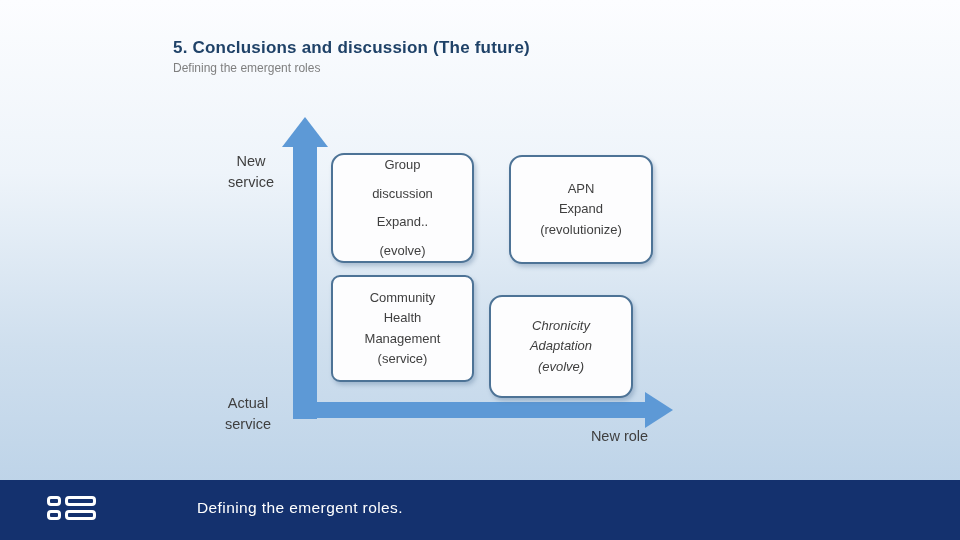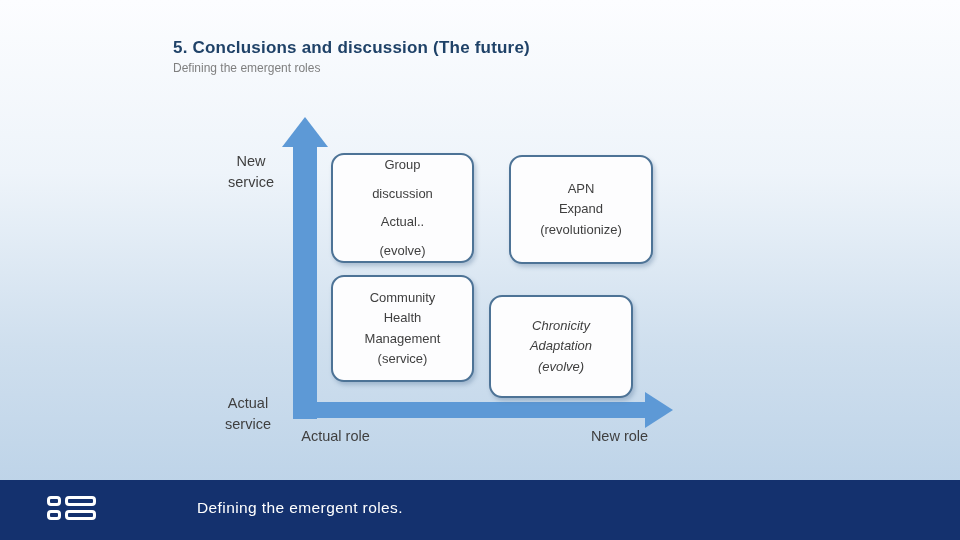--- a/index.html
+++ b/index.html
@@ -44,21 +44,21 @@
   
   .qbox{
     position:absolute; background:var(--color-box_fill);
     border:2px solid var(--color-box_border); border-radius:13px;
     box-shadow:2px 3px 4px rgba(90,120,155,0.38);
     display:flex; flex-direction:column; justify-content:center; align-items:center;
     text-align:center; color:var(--color-box_text); font-size:13px; line-height:20.5px;
   }
   .box-tl{left:331px; top:153px; width:139px; height:106px;justify-content:space-between;}
   .box-tr{left:489px; top:155px; width:140px; height:105px;margin-left:20px;}
-  .box-bl{left:331px; top:275px; width:139px; height:103px;}
+  .box-bl{left:331px; top:275px; width:139px; height:103px;border-radius:9px;}
   .box-br{left:489px; top:295px; width:140px; height:99px;font-style:italic;}
   
   .footer{position:absolute; left:0; bottom:0; width:960px; height:60px; background:var(--color-footer_bg);}
   .footer-text{
     position:absolute; left:197px; top:19px; font-size:15.5px;
     color:var(--color-footer_text); letter-spacing:0.4px; white-space:nowrap;
   }
   .logo{position:absolute; left:47px; top:16px; width:50px; height:25px;}
   .logo span{position:absolute; border:3px solid var(--color-footer_text); border-radius:4px; background:transparent;}
   .logo .sq-top{left:0; top:0; width:8px; height:4px;}
@@ -81,27 +81,26 @@
   <div class="h-head"></div>
 
   <div class="axis-label lbl-new-service">
     <div>New</div>
     <div>service</div>
   </div>
   <div class="axis-label lbl-actual-service">
     <div>Actual</div>
     <div>service</div>
   </div>
-  <div class="axis-label lbl-actual-role">Actual role</div>
   <div class="axis-label lbl-new-role">New role</div>
 
   <div class="qbox box-tl">
     <div>Group</div>
     <div>discussion</div>
-    <div>Actual..</div>
+    <div>Expand..</div>
     <div>(evolve)</div>
   </div>
   <div class="qbox box-tr">
     <div>APN</div>
     <div>Expand</div>
     <div>(revolutionize)</div>
   </div>
   <div class="qbox box-bl">
     <div>Community</div>
     <div>Health</div>

